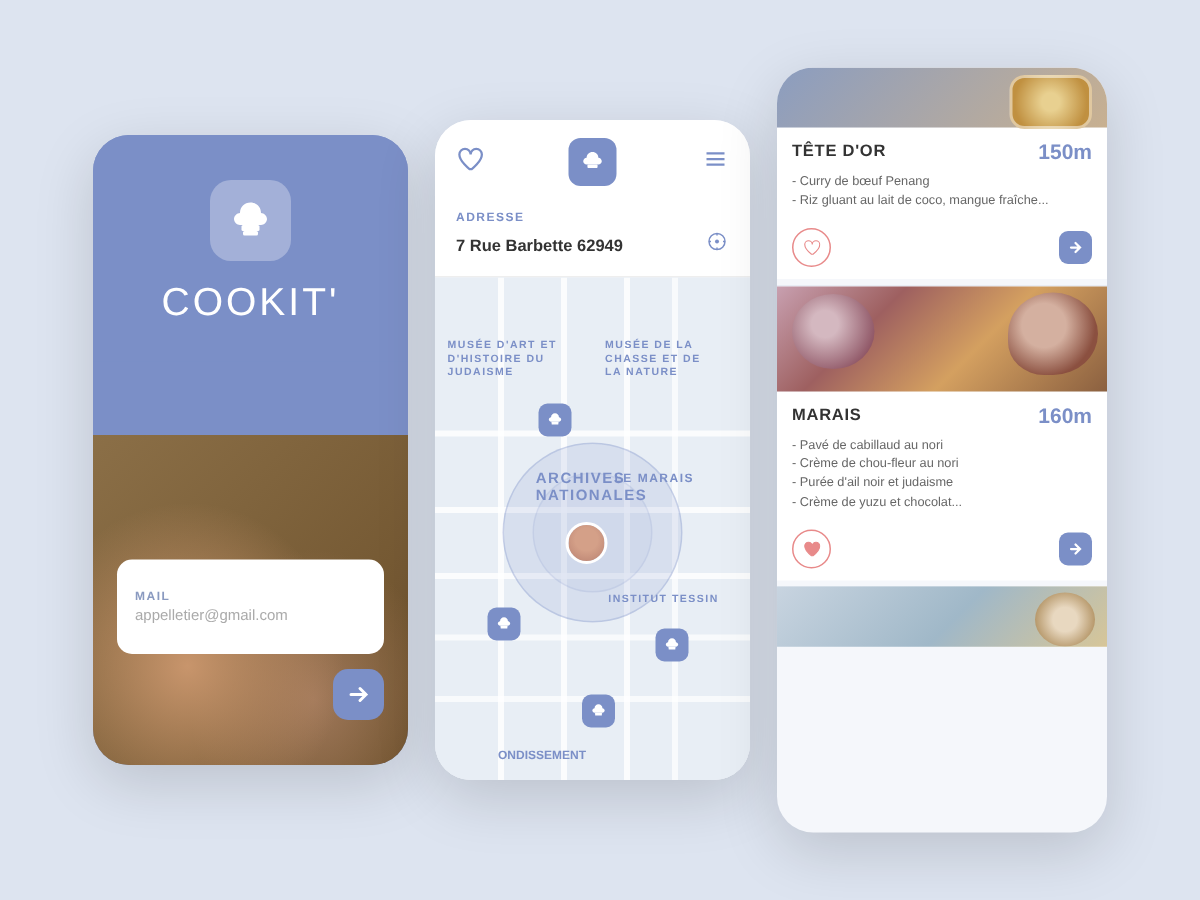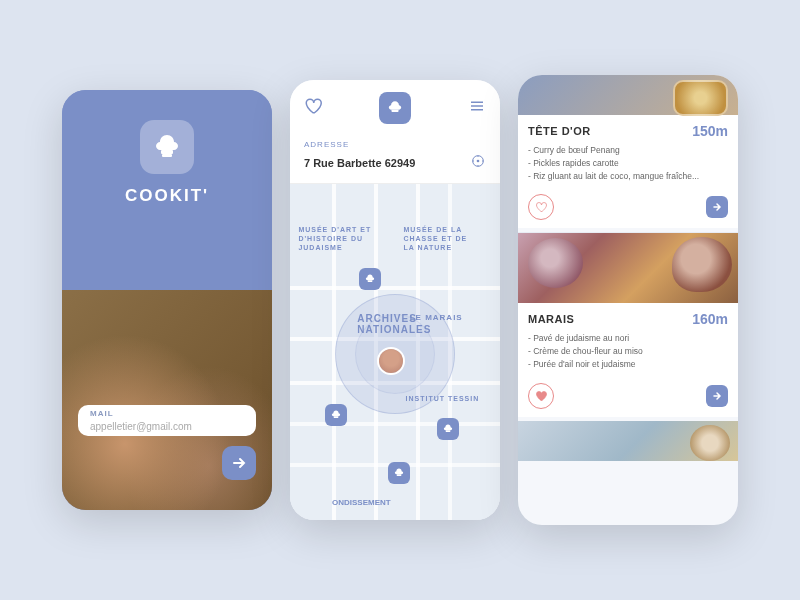--- a/index.html
+++ b/index.html
@@ -56,22 +56,22 @@
     }
 
     .chef-icon-big svg {
       width: 32px;
       height: 32px;
       fill: white;
     }
 
     .app-title {
       color: white;
-      font-size: 17px;
-      font-weight: 700;
+      font-size: 26px;
+      font-weight: 400;
       letter-spacing: 2px;
       margin-bottom: 4px;
     }
 
     .login-bg-image {
       position: absolute;
       bottom: 0;
       left: 0;
       right: 0;
       height: 220px;
@@ -93,21 +93,21 @@
       position: absolute;
       bottom: 30px;
       left: 16px;
       right: 16px;
       z-index: 2;
     }
 
     .form-field {
       background: white;
       border-radius: 10px;
-      padding: 4px 12px;
+      padding: 20px 12px;
       margin-bottom: 10px;
     }
 
     .field-label {
       font-size: 8px;
       font-weight: 700;
       color: #8a9ac0;
       letter-spacing: 1px;
       text-transform: uppercase;
       display: block;
@@ -180,21 +180,21 @@
 
     .address-bar {
       background: white;
       margin: 0;
       padding: 6px 14px 10px;
       border-bottom: 1px solid #eee;
     }
 
     .address-label {
       font-size: 8px;
-      font-weight: 400;
+      font-weight: 700;
       color: #7b8fc7;
       letter-spacing: 1px;
       text-transform: uppercase;
       display: block;
       margin-bottom: 4px;
     }
 
     .address-row {
       display: flex;
       align-items: center;
@@ -286,21 +286,21 @@
       font-size: 7px;
       color: #7b8fc7;
       font-weight: 600;
       letter-spacing: 1px;
       text-transform: uppercase;
     }
 
     
     .screen-restaurants {
       width: 220px;
-      height: 450px;
+      height: 510px;
       background: #f5f7fb;
       overflow: hidden;
     }
 
     .restaurant-card {
       background: white;
       margin-bottom: 4px;
       overflow: hidden;
     }
 
@@ -554,21 +554,20 @@
     </div>
 
     <div class="restaurant-card">
       <div class="restaurant-info">
         <div class="rest-header">
           <span class="rest-name">TÊTE D'OR</span>
           <span class="rest-distance">150m</span>
         </div>
         <div class="rest-menu-item">
           <div>- Curry de bœuf Penang</div>
-          <div>- Pickles rapides carotte</div>
           <div>- Riz gluant au lait de coco, mangue fraîche...</div>
         </div>
       </div>
       <div class="rest-footer">
         <div class="heart-btn inactive">
           <svg viewBox="0 0 24 24">
             <path d="M12 21C12 21 3 14 3 8a5 5 0 0110 0 5 5 0 0110 0c0 6-9 13-9 13z" stroke-width="1.5"></path>
           </svg>
         </div>
         <div class="arrow-btn-right">
@@ -586,23 +585,24 @@
       <div style="position:absolute; left:10px; top:5px; width:55px; height:50px; border-radius:50%; background: radial-gradient(circle at 40% 40%, #d4b8c0 20%, #8b5060 80%);"></div>
     </div>
 
     <div class="restaurant-card">
       <div class="restaurant-info">
         <div class="rest-header">
           <span class="rest-name">MARAIS</span>
           <span class="rest-distance">160m</span>
         </div>
         <div class="rest-menu-item">
-          <div>- Pavé de judaisme au nori</div>
-          <div>- Crème de chou-fleur au miso</div>
+          <div>- Pavé de cabillaud au nori</div>
+          <div>- Crème de chou-fleur au nori</div>
           <div>- Purée d'ail noir et judaisme</div>
+          <div>- Crème de yuzu et chocolat...</div>
         </div>
       </div>
       <div class="rest-footer">
         <div class="heart-btn active">
           <svg viewBox="0 0 24 24">
             <path d="M12 21C12 21 3 14 3 8a5 5 0 0110 0 5 5 0 0110 0c0 6-9 13-9 13z" stroke-width="1.5"></path>
           </svg>
         </div>
         <div class="arrow-btn-right">
           <svg viewBox="0 0 10 10">

